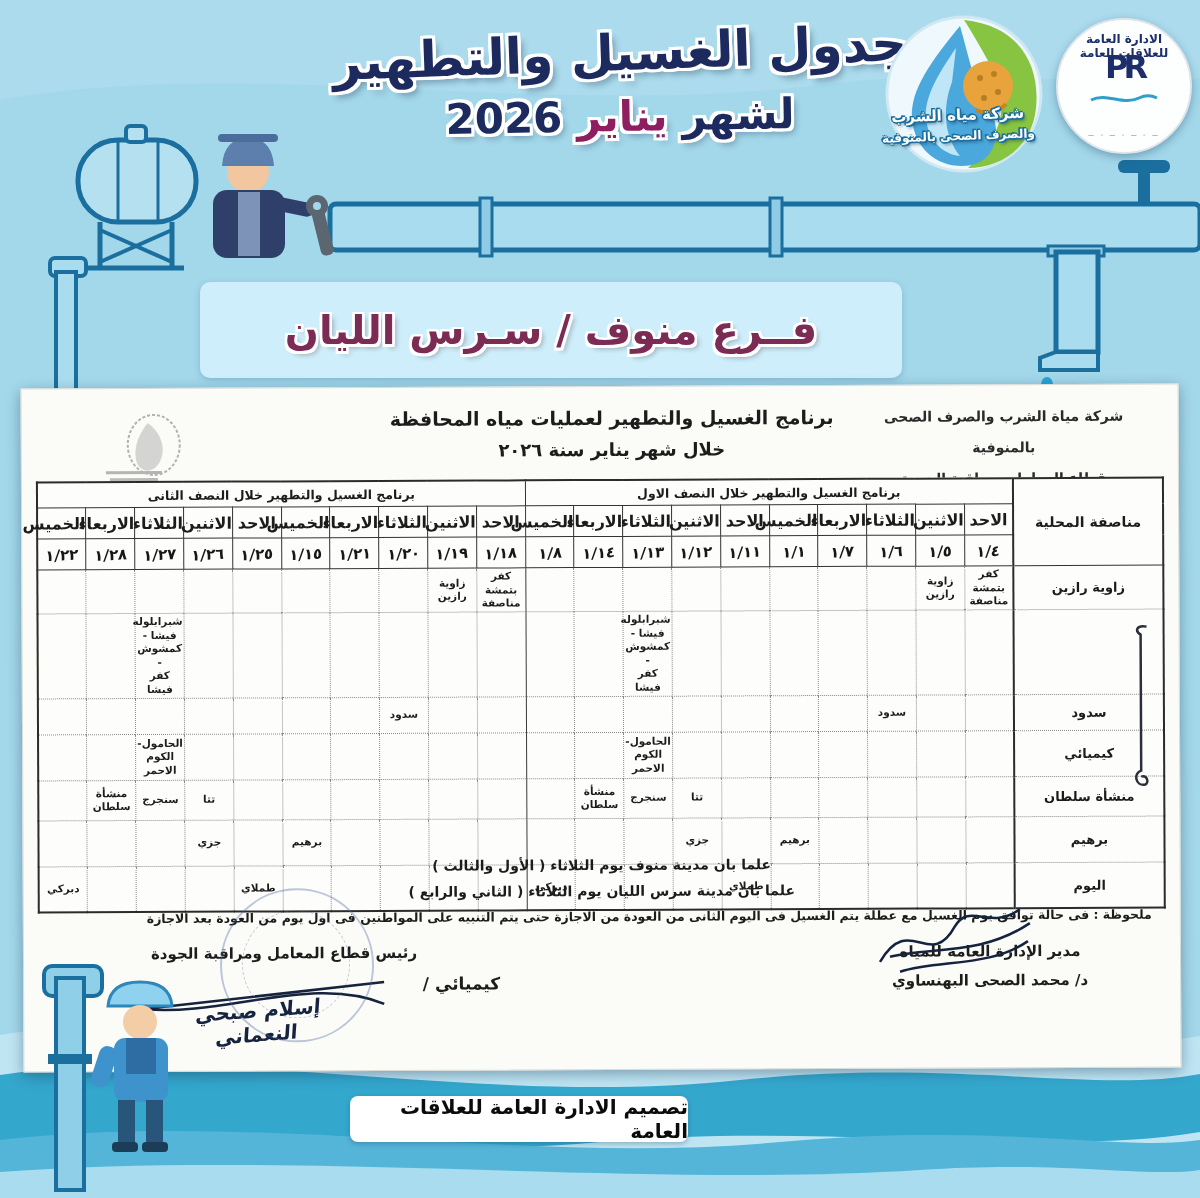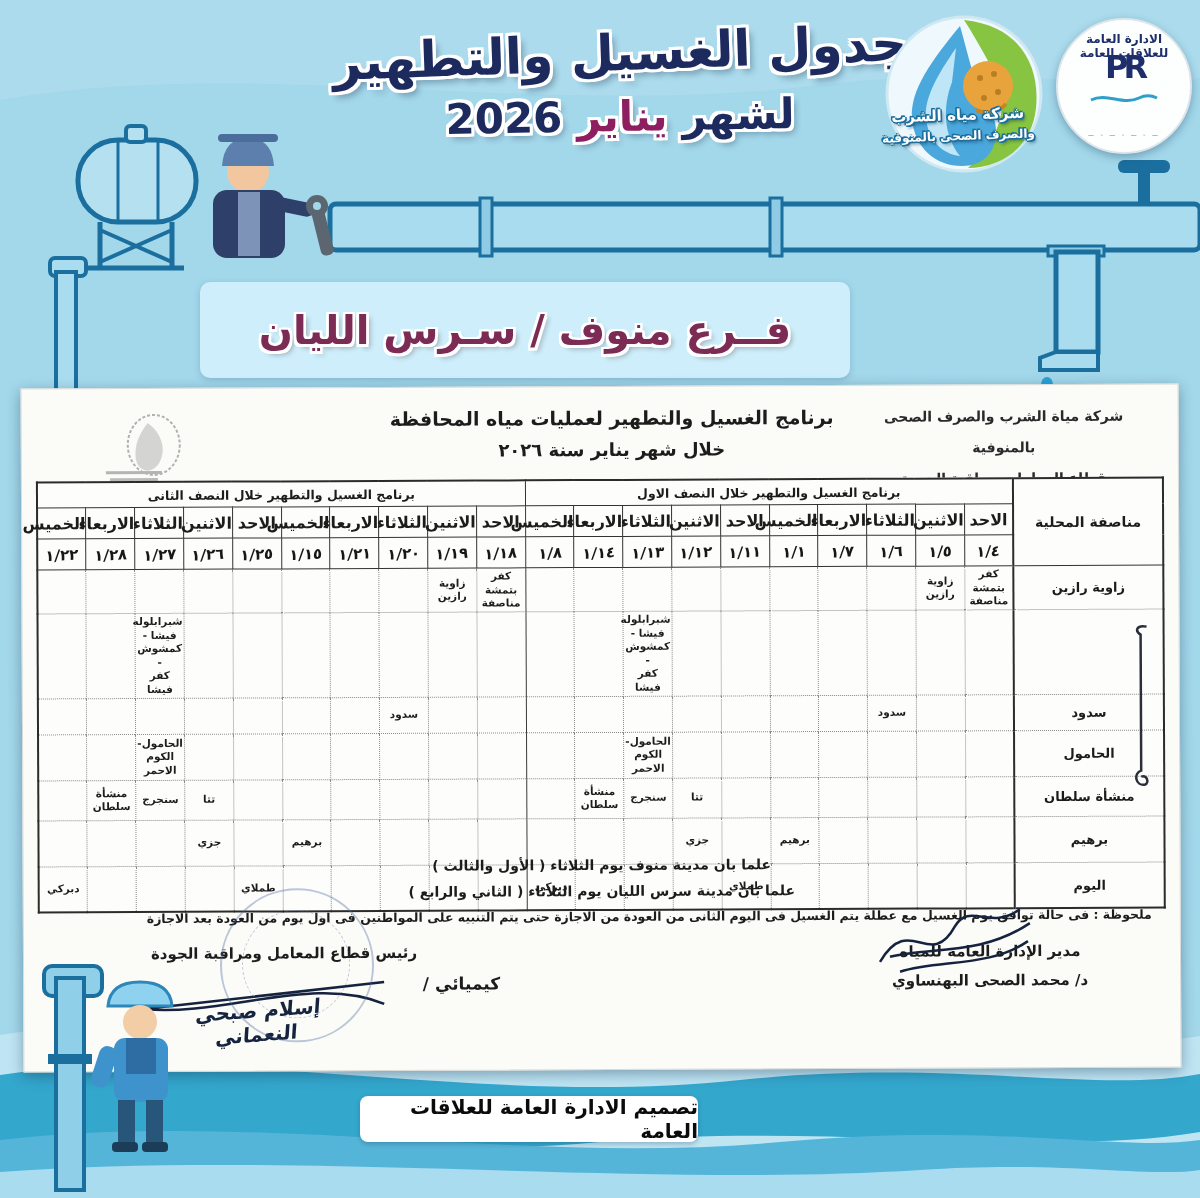--- a/index.html
+++ b/index.html
@@ -30,21 +30,21 @@
       1.5px 1.5px 0 #1d6f9e,-1.5px -1.5px 0 #1d6f9e,2px 3px 3px rgba(10,50,80,.5);
   }
   .logo-company-text .l1{font-size:15px;} .logo-company-text .l2{font-size:12px;}
   .logo-pr{top:18px;left:1056px;width:132px;height:132px;border-radius:50%;
     background:#fdfefe;border:2px solid #dde5ea;box-shadow:0 3px 8px rgba(20,60,90,.35);z-index:6;text-align:center;}
   .logo-pr .ring-text{position:absolute;top:12px;left:6px;width:120px;font-size:12px;font-weight:700;color:#1d2e6b;direction:rtl;}
   .logo-pr .mono{position:absolute;top:28px;left:0;width:132px;font-size:32px;font-weight:800;color:#1d2e6b;letter-spacing:-5px;}
   .logo-pr .ring-bottom{position:absolute;bottom:14px;left:10px;width:112px;font-size:6px;color:#3a6ea8;letter-spacing:2px;}
   
   .branch-banner{
-    top:282px;left:200px;width:650px;height:96px;background:#cdeefa;border-radius:10px;
+    top:282px;left:200px;width:702px;height:96px;background:#cdeefa;border-radius:10px;
     box-shadow:0 2px 6px rgba(40,90,130,.25);z-index:4;display:flex;align-items:center;justify-content:center;direction:rtl;
   }
   .branch-banner .txt{
     font-size:40px;font-weight:800;color:#7c2b55;
     text-shadow:2.5px 0 0 #fff,-2.5px 0 0 #fff,0 2.5px 0 #fff,0 -2.5px 0 #fff,
       2.5px 2.5px 0 #fff,-2.5px -2.5px 0 #fff,2.5px -2.5px 0 #fff,-2.5px 2.5px 0 #fff,4px 4px 5px rgba(60,20,40,.3);
   }
   
   .document{
     top:386px;left:22px;width:1156px;height:682px;background:#fbfbf8;z-index:8;
@@ -79,21 +79,21 @@
   .sign-left-title{top:556px;left:80px;width:360px;text-align:center;direction:rtl;font-size:15px;font-weight:800;}
   .sign-left-role{top:586px;left:356px;width:120px;direction:rtl;font-size:17px;font-weight:800;}
   .sign-left-name{top:610px;left:128px;width:210px;direction:rtl;text-align:center;font-size:20px;font-weight:800;
     color:#16233e;transform:rotate(-4deg) skewX(-8deg);letter-spacing:-1px;}
   .stamp{top:500px;left:196px;width:150px;height:150px;border-radius:50%;
     border:2px solid rgba(70,100,155,.42);opacity:.85;}
   .stamp::after{content:"";position:absolute;top:20px;left:20px;width:106px;height:106px;border-radius:50%;
     border:1.5px dashed rgba(70,100,155,.38);}
   .doc-stamp-logo{top:22px;left:66px;opacity:.65;}
   
-  .footer-badge{top:1096px;left:360px;width:338px;height:46px;background:#fff;border-radius:8px;z-index:9;
+  .footer-badge{top:1096px;left:350px;width:338px;height:46px;background:#fff;border-radius:8px;z-index:9;
     display:flex;align-items:center;justify-content:center;direction:rtl;box-shadow:0 2px 5px rgba(20,60,90,.3);}
   .footer-badge .txt{font-size:20px;font-weight:800;color:#0b0b0b;}
   svg{display:block;}
 </style>
 </head>
 <body>
 
 <svg class="abs" width="1200" height="1198" style="top:0;left:0;z-index:0;">
   <rect width="1200" height="1198" fill="#a3d7ea"></rect>
   <path d="M0,100 C260,55 540,120 820,85 C1020,62 1120,95 1200,78 L1200,0 L0,0 Z" fill="#b4e0f0" opacity="0.5"></path>
@@ -371,21 +371,21 @@
           <td class="cell">سدود</td>
           <td class="cell"></td>
           <td class="cell"></td>
           <td class="cell"></td>
           <td class="cell"></td>
           <td class="cell"></td>
           <td class="cell"></td>
           <td class="cell"></td>
         </tr>
         <tr>
-          <td class="unit-label">الحامول</td>
+          <td class="unit-label">كيميائي</td>
           <td class="cell"></td>
           <td class="cell"></td>
           <td class="cell"></td>
           <td class="cell"></td>
           <td class="cell"></td>
           <td class="cell"></td>
           <td class="cell"></td>
           <td class="cell">الحامول-
 الكوم
 الاحمر</td>

